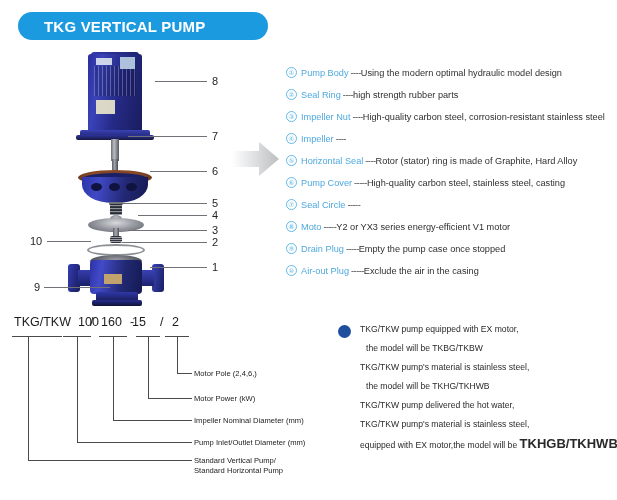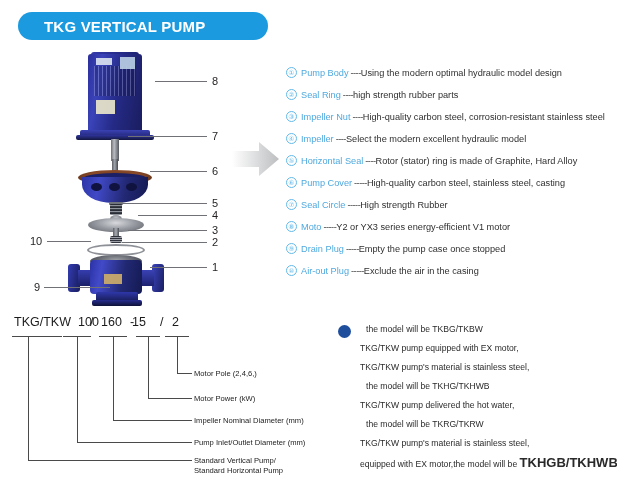--- a/index.html
+++ b/index.html
@@ -378,39 +378,37 @@
     <div class="legend-row">
       <span class="circ">③</span>
       <span class="lg-name">Impeller Nut</span>
       <span class="lg-dash"> ----</span>
       <span class="lg-desc">High-quality carbon steel, corrosion-resistant stainless steel</span>
     </div>
     <div class="legend-row">
       <span class="circ">④</span>
       <span class="lg-name">Impeller</span>
       <span class="lg-dash"> ----</span>
-      <span class="lg-desc">Select the modern excellent hydraulic model</span>
     </div>
     <div class="legend-row">
       <span class="circ">⑤</span>
       <span class="lg-name">Horizontal Seal</span>
       <span class="lg-dash"> ----</span>
       <span class="lg-desc">Rotor (stator) ring is made of Graphite, Hard Alloy</span>
     </div>
     <div class="legend-row">
       <span class="circ">⑥</span>
       <span class="lg-name">Pump Cover</span>
       <span class="lg-dash"> -----</span>
       <span class="lg-desc">High-quality carbon steel, stainless steel, casting</span>
     </div>
     <div class="legend-row">
       <span class="circ">⑦</span>
       <span class="lg-name">Seal Circle</span>
       <span class="lg-dash"> -----</span>
-      <span class="lg-desc">High strength Rubber</span>
     </div>
     <div class="legend-row">
       <span class="circ">⑧</span>
       <span class="lg-name">Moto</span>
       <span class="lg-dash"> -----</span>
       <span class="lg-desc">Y2 or YX3 series energy-efficient V1 motor</span>
     </div>
     <div class="legend-row">
       <span class="circ">⑨</span>
       <span class="lg-name">Drain Plug</span>
@@ -461,23 +459,22 @@
     <div class="code-label" style="left:194px; top:369px;">Motor Pole (2,4,6,)</div>
     <div class="code-label" style="left:194px; top:394px;">Motor Power   (kW)</div>
     <div class="code-label" style="left:194px; top:416px;">Impeller Nominal Diameter (mm)</div>
     <div class="code-label" style="left:194px; top:438px;">Pump Inlet/Outlet Diameter (mm)</div>
     <div class="code-label" style="left:194px; top:456px;">Standard Vertical  Pump/</div>
     <div class="code-label" style="left:194px; top:466px;">Standard  Horizontal Pump</div>
   </div>
 
   <div class="notes">
     <div class="note-dot"></div>
+    <div class="note-line">TKG/TKW pump equipped with EX motor,</div>
     <div class="note-line indent">the model will be TKBG/TKBW</div>
-    <div class="note-line">TKG/TKW pump equipped with EX motor,</div>
     <div class="note-line">TKG/TKW pump's material is stainless steel,</div>
     <div class="note-line indent">the model will be TKHG/TKHWB</div>
     <div class="note-line">TKG/TKW pump delivered the hot water,</div>
-    <div class="note-line indent">the model will be TKRG/TKRW</div>
     <div class="note-line">TKG/TKW pump's material is stainless steel,</div>
     <div class="note-line"><span>equipped with EX motor,the model will be </span><b>TKHGB/TKHWB</b></div>
   </div>
 
 </div>
 
 </body></html>

